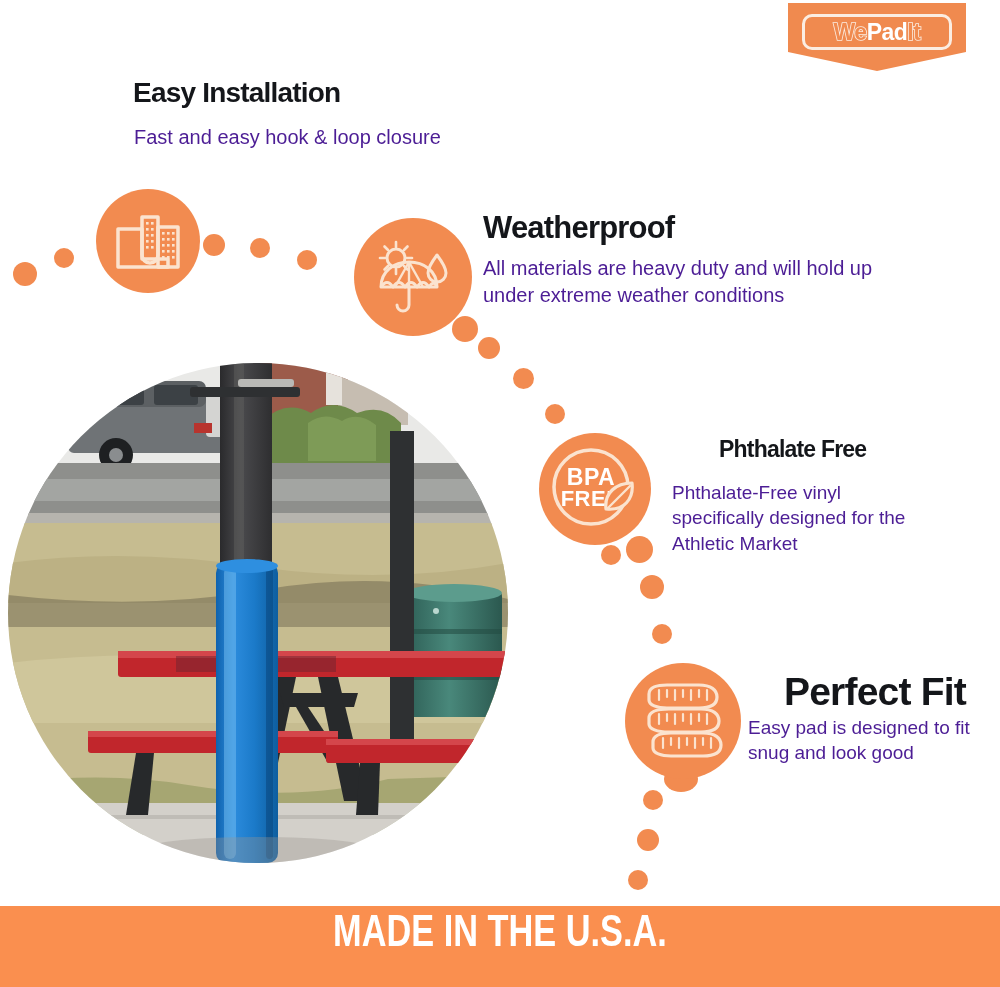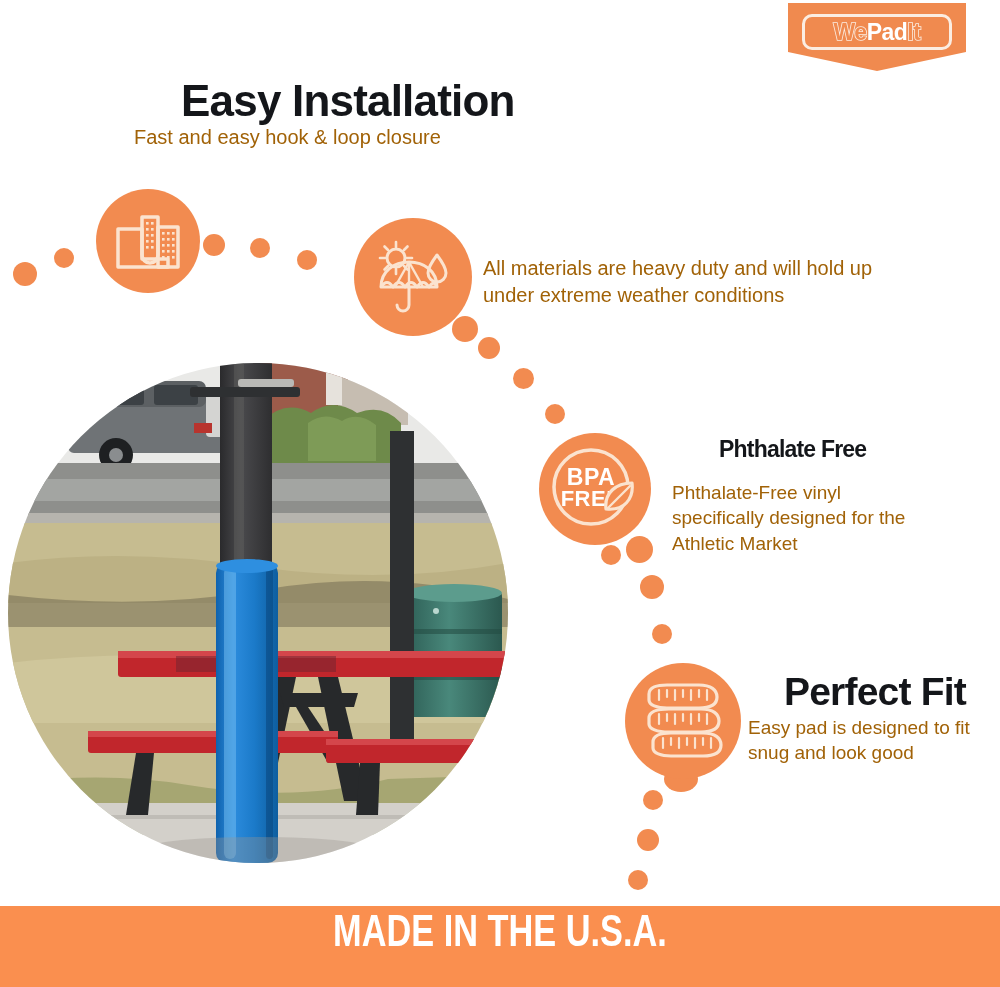--- a/index.html
+++ b/index.html
@@ -55,26 +55,26 @@
   .feature-title {
     position: absolute;
     font-weight: 800;
     color: #14161A;
     letter-spacing: -0.8px;
     line-height: 1.05;
     white-space: nowrap;
   }
   .feature-body {
     position: absolute;
-    color: #a16207;
+    color: #4c1d95;
     font-weight: 400;
     line-height: 1.33;
   }
 
-  #title-install { left: 133px; top: 78px; font-size: 44px; margin-left: 48px; }
+  #title-install { left: 133px; top: 78px; font-size: 28px; }
   #body-install  { left: 134px; top: 124px; font-size: 20px; width: 420px; }
 
   #title-weather { left: 483px; top: 212px; font-size: 31px; }
   #body-weather  { left: 483px; top: 255px; font-size: 20px; width: 430px; }
 
   #title-phthal  { left: 672px; top: 437px; font-size: 23px; margin-left: 47px; }
   #body-phthal   { left: 672px; top: 480px; font-size: 19px; width: 262px; }
 
   #title-fit     { left: 784px; top: 672px; font-size: 39px; }
   #body-fit      { left: 748px; top: 715px; font-size: 19px; width: 230px; }
@@ -211,20 +211,21 @@
             <rect x="55" y="41" width="2.6" height="2.6"></rect>
             <rect x="60" y="41" width="2.6" height="2.6"></rect>
           <rect x="50" y="47" width="2.6" height="2.6"></rect>
             <rect x="55" y="47" width="2.6" height="2.6"></rect>
             <rect x="60" y="47" width="2.6" height="2.6"></rect>
         </g>
       </svg>
     </span>
   </div>
 
+  <h2 class="feature-title" id="title-weather">Weatherproof</h2>
   <p class="feature-body" id="body-weather">All materials are heavy duty and will hold up under extreme weather conditions</p>
 
   <div class="nub" style="left:452px; top:316px; width:26px; height:26px;"></div>
   <div class="icon-circle" id="icon-weather">
     <span>
       <svg width="84" height="80" viewBox="0 0 84 80" fill="none">
 
         <circle cx="25" cy="21" r="9" stroke="#FBE3CF" stroke-width="3" fill="none"></circle>
 
         <g stroke="#FBE3CF" stroke-width="2.6" stroke-linecap="round">

